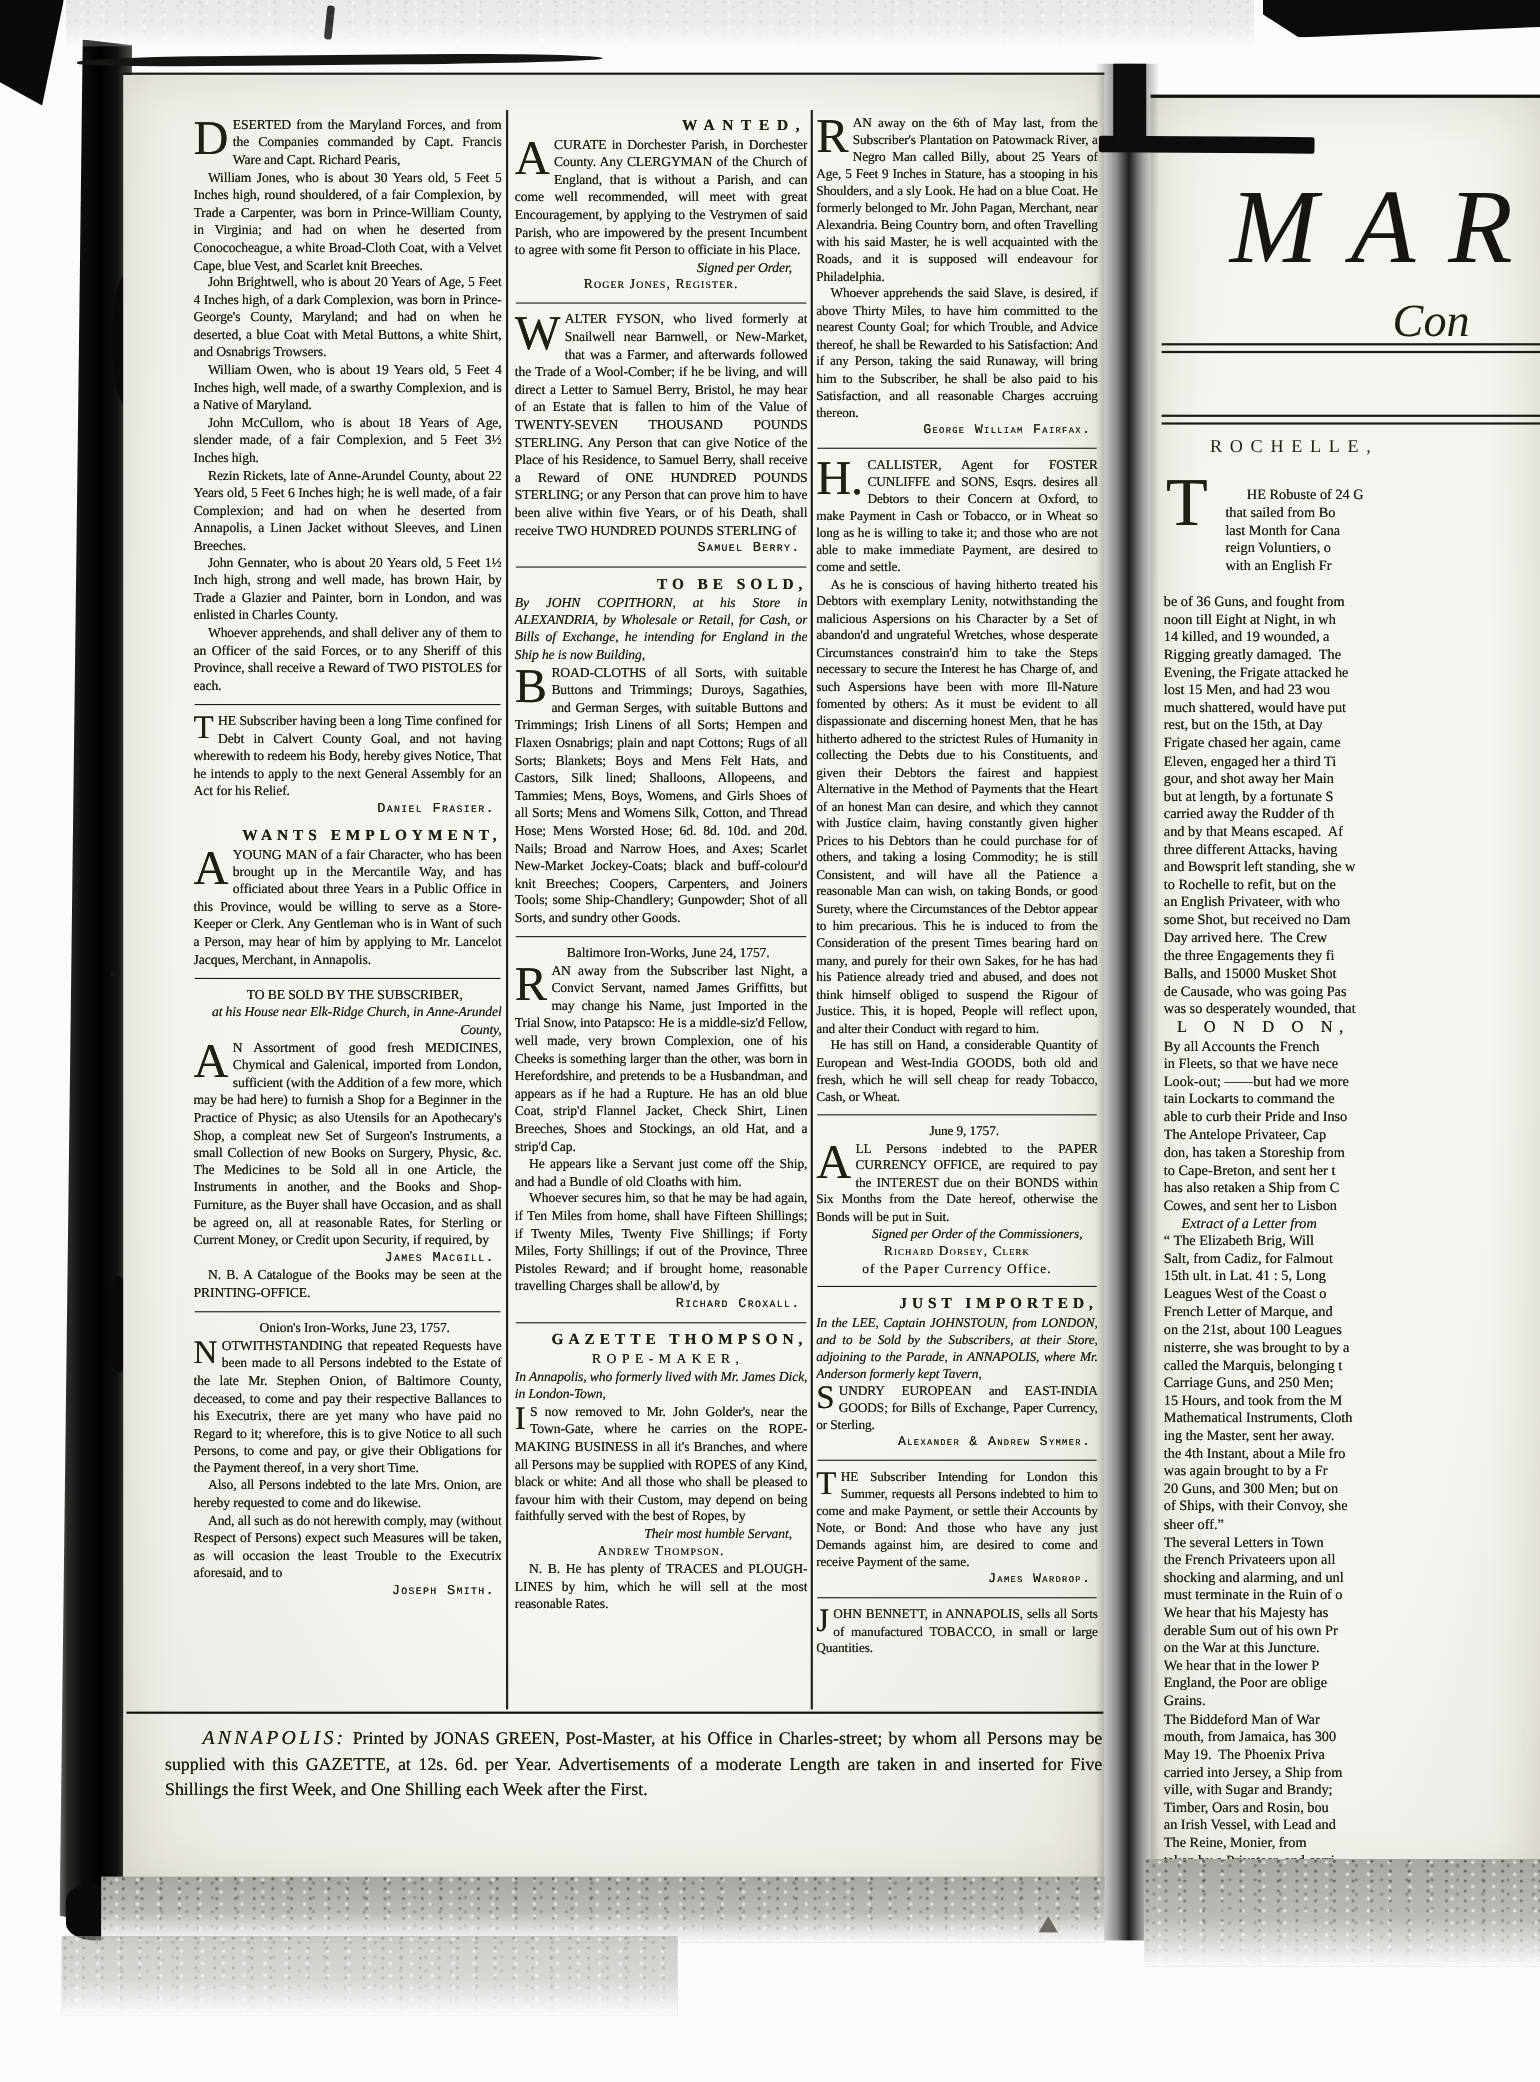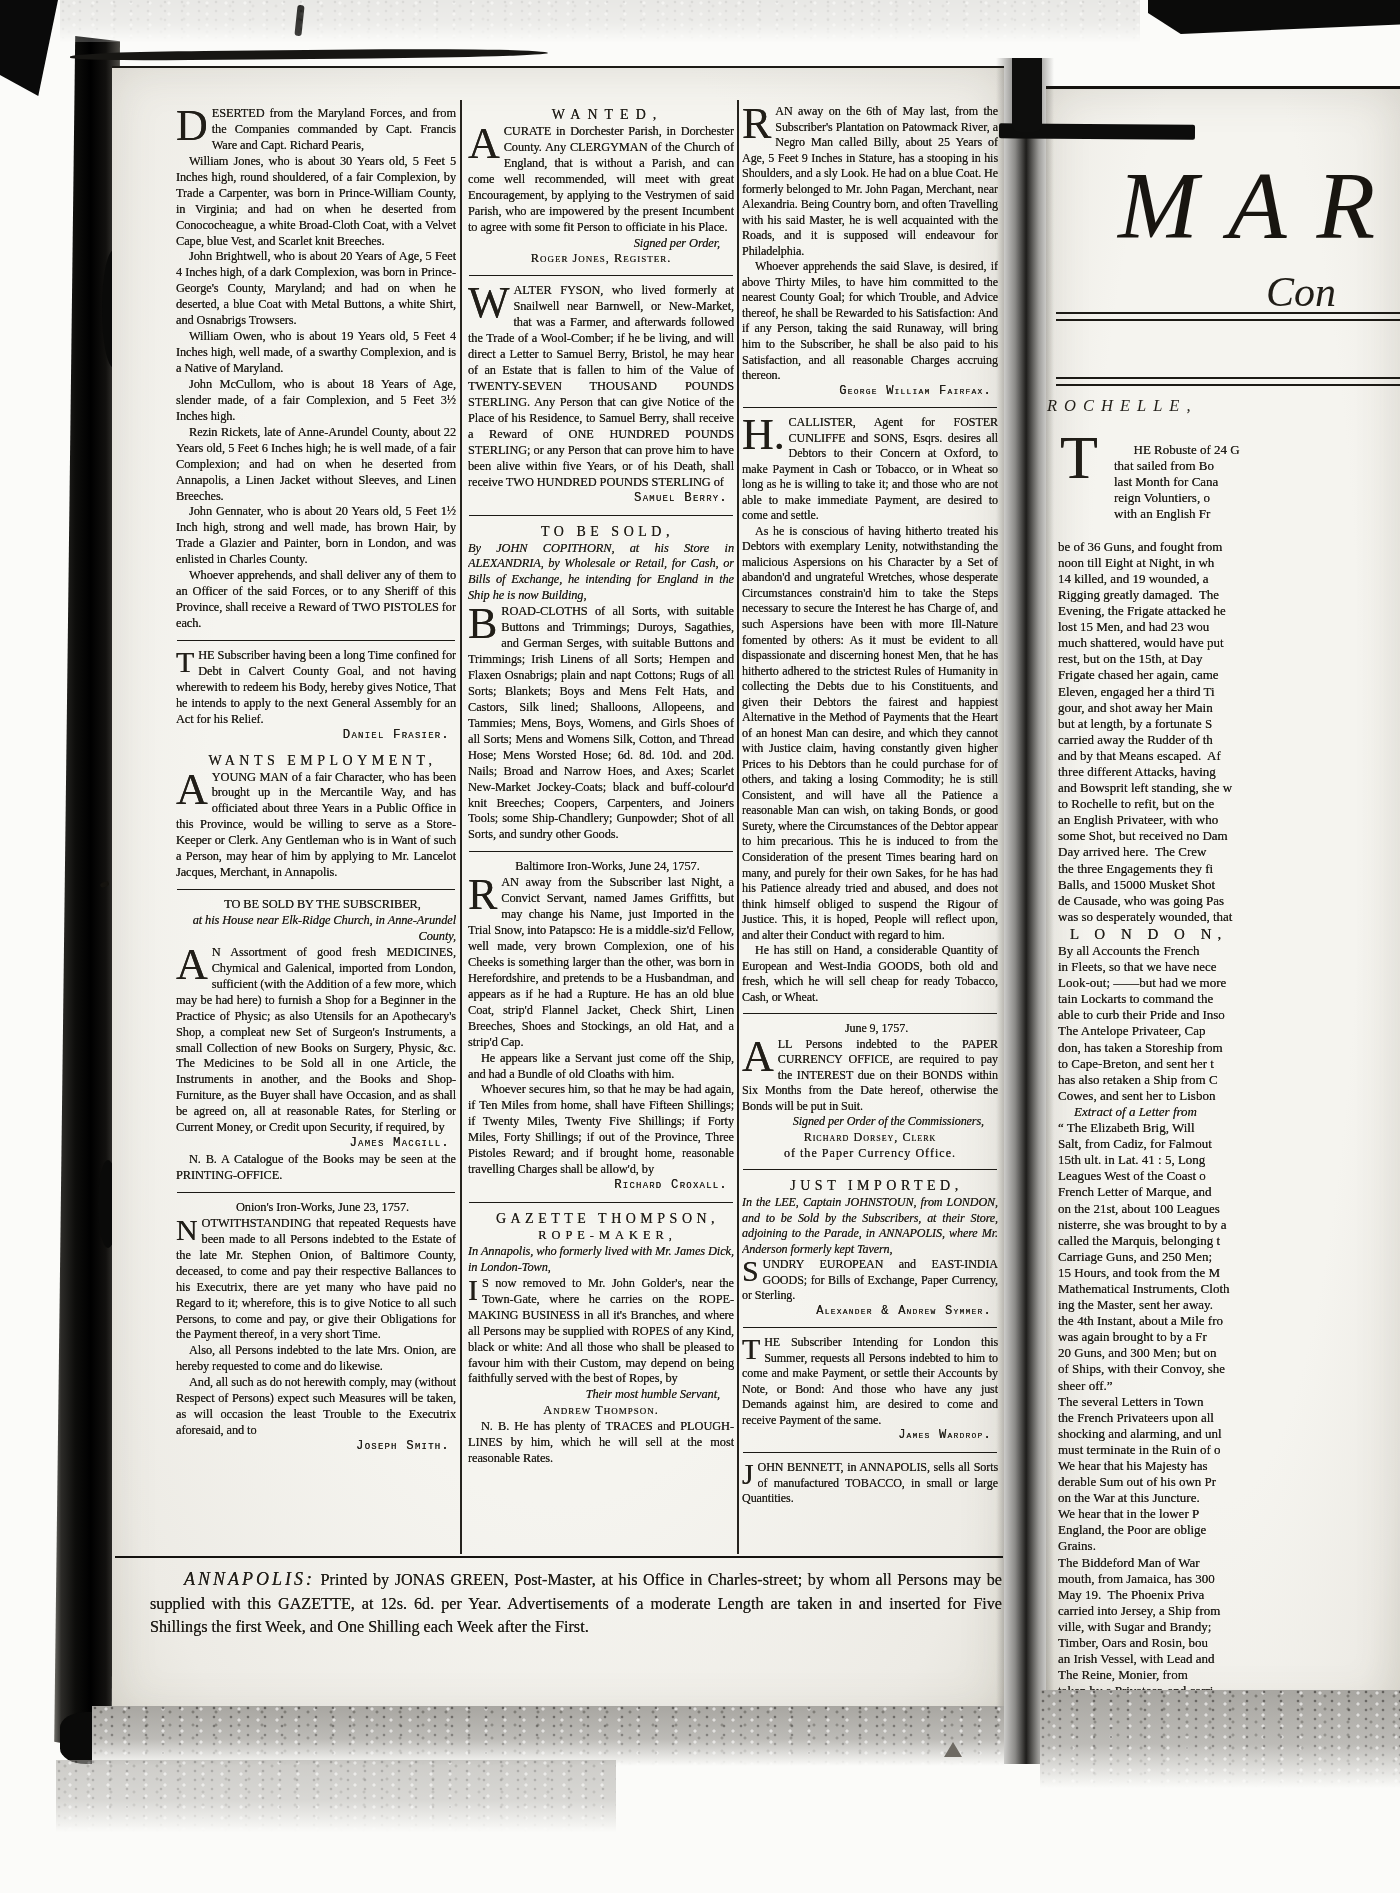--- a/index.html
+++ b/index.html
@@ -52,38 +52,38 @@
   .vrule{position:absolute;width:2px;background:#26231e;}
   #vrule1{left:460px;top:100px;height:1454px;}
   #vrule2{left:737px;top:100px;height:1454px;}
   .ad{margin-bottom:8px;}
   .ad p{margin:0;text-indent:13px;}
   .ad p.first{text-indent:0;}
   .divider{border-top:1.6px solid #1b1915;margin:7px 1px 7px;}
   .dc{float:left;padding:1px 4px 0 0;font-weight:normal;}
   .dc3{font-size:44px;line-height:37px;}
   .dc2{font-size:30px;line-height:26px;}
-  .h-caps{text-align:center;letter-spacing:4.5px;font-size:14px;margin:1px 0 3px;text-indent:0;}
+  .h-caps{text-align:right;letter-spacing:4.5px;font-size:14px;margin:1px 0 3px;text-indent:0;font-weight:bold;}
   .h-wide{letter-spacing:7px;}
   .h-ital{text-align:center;text-indent:0;margin:1px 0 2px;}
   .subhead{font-style:italic;text-indent:0 !important;margin:0 0 2px;}
   .sig{text-align:right;font-variant:small-caps;letter-spacing:1.2px;text-indent:0 !important;padding-right:6px;font-family:Liberation Mono, monospace;}
   .signedline{text-align:right;font-style:italic;text-indent:0 !important;padding-right:14px;}
   .center-sig{text-align:center;font-variant:small-caps;letter-spacing:1px;text-indent:0 !important;}
   
   #hrule-imprint{position:absolute;left:115px;top:1556px;width:888px;height:2px;background:#14120f;}
   #imprint{position:absolute;left:150px;top:1567px;width:852px;font-size:16.2px;line-height:1.42;
     text-align:justify;text-indent:34px;text-shadow:0 0 .3px rgba(20,18,12,.9);}
   #imprint .lead{font-style:italic;letter-spacing:3px;font-size:18px;}
   
   #masthead{position:absolute;left:1118px;top:150px;font-size:96px;font-style:italic;
     letter-spacing:30px;white-space:nowrap;color:#181510;}
   #masthead-sub{position:absolute;left:1266px;top:268px;font-size:42px;font-style:italic;white-space:nowrap;}
   .rp-rule{position:absolute;left:1056px;width:344px;height:1.6px;background:#1c1a15;}
-  #rp-heading{position:absolute;left:1047px;top:396px;font-style:italic;letter-spacing:7px;font-size:16.5px;white-space:nowrap;}
+  #rp-heading{position:absolute;left:1100px;top:396px;letter-spacing:7px;font-size:16.5px;white-space:nowrap;}
   #rp-flow{position:absolute;left:1058px;top:426px;width:440px;font-size:13px;line-height:16.1px;
     text-shadow:0 0 .25px rgba(25,22,16,.85);}
   .pre{white-space:pre;margin:0;}
   #rp-p1a{position:relative;padding-left:56px;}
   #rp-dc{position:absolute;left:2px;top:1px;font-size:62px;line-height:60px;}
   #rp-london{letter-spacing:6px;font-size:15px;margin:1px 0 1px 12px;white-space:nowrap;}
   .rp-ital{font-style:italic;text-indent:16px;}
 </style>
 </head>
 <body>

